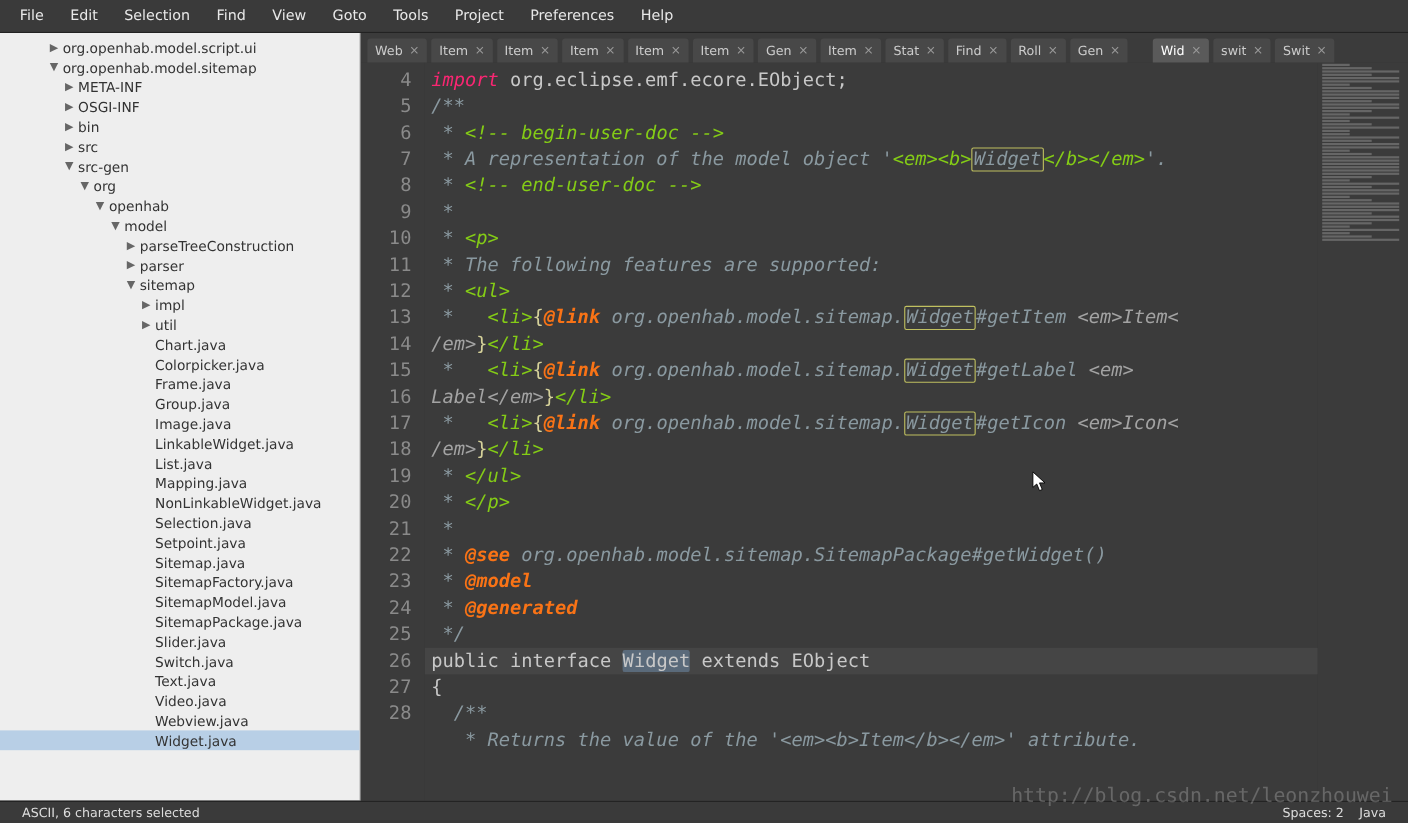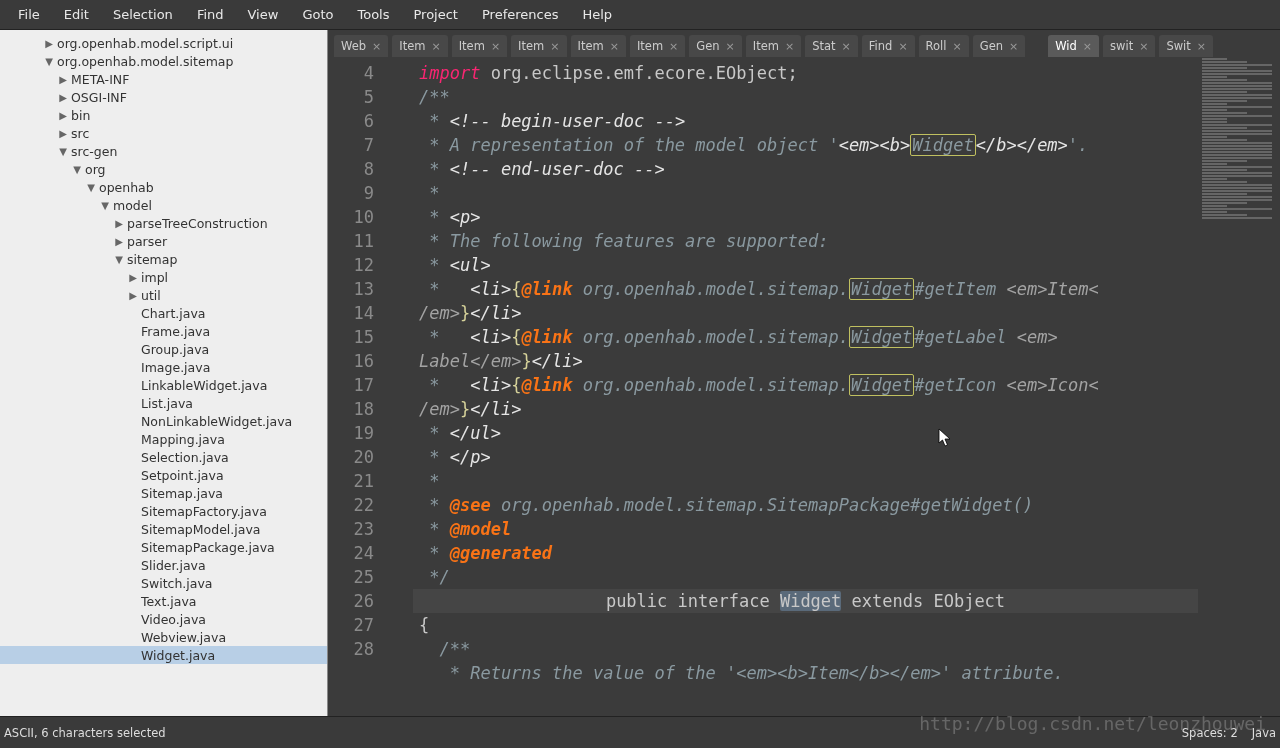--- a/index.html
+++ b/index.html
@@ -54,21 +54,21 @@
 
 .editor-column { flex: 1; display: flex; flex-direction: column; background: #3b3b3b; overflow:hidden; }
 .tabbar { display: flex; gap: 4px; padding: 5px 6px 0 6px; background: #3b3b3b; overflow:hidden; }
 .tab {
   background: #484848;
   color: #ccc;
   padding: 4px 7px;
   border-radius: 3px 3px 0 0;
   font-size: 11.5px;
   display: flex;
-  align-items: center;
+  align-items: flex-start;
   gap: 6px;
   white-space: nowrap;
   overflow: hidden;
   max-width: 70px;
   cursor: pointer;
 }
 .tab.active { background: #5a5a5a; color: #fff; margin-left: 19px; }
 .tab-close { color: #999; font-size: 11px; }
 .tablabel { overflow: hidden; text-overflow: ellipsis; }
 
@@ -88,50 +88,49 @@
 .code {
   flex: 1;
   background: #3b3b3b;
   font-family: "DejaVu Sans Mono", monospace;
   font-size: 17px;
   line-height: 24px;
   padding: 4px 6px;
   color: #c8c8c8;
   white-space: pre;
   overflow: hidden;
-  margin-left: 27px;
 }
 .kw { color: #f92672; font-style: italic; }
 .cm { color: #8a99a0; font-style: italic; }
-.tag { color: #e5e5e5; font-style: italic; }
+.tag { color: #84cc16; font-style: italic; }
 .docKw { color: #f97316; font-weight: bold; font-style: italic; }
 .emRed { color: #a3a3a3; font-style: italic; }
 .lit { color: #d6d29a; }
 .sel-ed { background: #5a6a7a; border-radius: 2px; }
 .hl { border: 1px solid #c0c060; padding: 0 1px; border-radius: 2px; }
-.current-line { background: #454545; display: block; margin: 0 -6px; padding: 0 6px; text-align: center; }
+.current-line { background: #454545; display: block; margin: 0 -6px; padding: 0 6px; }
 
 .minimap {
   width: 82px;
   background: #3b3b3b;
   position: relative;
 }
 .minimap .mm-line { height: 2px; margin: 1px 4px; background: #666; }
 .minimap .mm-line.short { width: 30%; }
 .minimap .mm-line.med { width: 55%; }
 .minimap .mm-line.long { width: 85%; }
 
 .statusbar {
-  height: 32px;
+  height: 20px;
   background: #3a3a3a;
   color: #ddd;
   display: flex;
   justify-content: space-between;
   align-items: center;
-  padding: 0 4px;
+  padding: 0 20px;
   font-size: 11.5px;
   border-top: 1px solid #222;
 }
 .statusbar .right { display: flex; gap: 14px; }
 
 .cursor-arrow {
   position: absolute;
   left: 610px; top: 371px;
   width: 14px; height: 20px;
   pointer-events: none;
@@ -225,45 +224,49 @@
         <div class="tree-item ind7">
           <span class="tw">▶</span>
           <span class="label">util</span>
         </div>
         <div class="tree-item ind7">
           <span class="tw"></span>
           <span class="label">Chart.java</span>
         </div>
         <div class="tree-item ind7">
           <span class="tw"></span>
+          <span class="label">Colorpicker.java</span>
+        </div>
+        <div class="tree-item ind7">
+          <span class="tw"></span>
           <span class="label">Frame.java</span>
         </div>
         <div class="tree-item ind7">
           <span class="tw"></span>
           <span class="label">Group.java</span>
         </div>
         <div class="tree-item ind7">
           <span class="tw"></span>
           <span class="label">Image.java</span>
         </div>
         <div class="tree-item ind7">
           <span class="tw"></span>
           <span class="label">LinkableWidget.java</span>
         </div>
         <div class="tree-item ind7">
           <span class="tw"></span>
           <span class="label">List.java</span>
         </div>
         <div class="tree-item ind7">
           <span class="tw"></span>
+          <span class="label">Mapping.java</span>
+        </div>
+        <div class="tree-item ind7">
+          <span class="tw"></span>
           <span class="label">NonLinkableWidget.java</span>
-        </div>
-        <div class="tree-item ind7">
-          <span class="tw"></span>
-          <span class="label">Mapping.java</span>
         </div>
         <div class="tree-item ind7">
           <span class="tw"></span>
           <span class="label">Selection.java</span>
         </div>
         <div class="tree-item ind7">
           <span class="tw"></span>
           <span class="label">Setpoint.java</span>
         </div>
         <div class="tree-item ind7">

